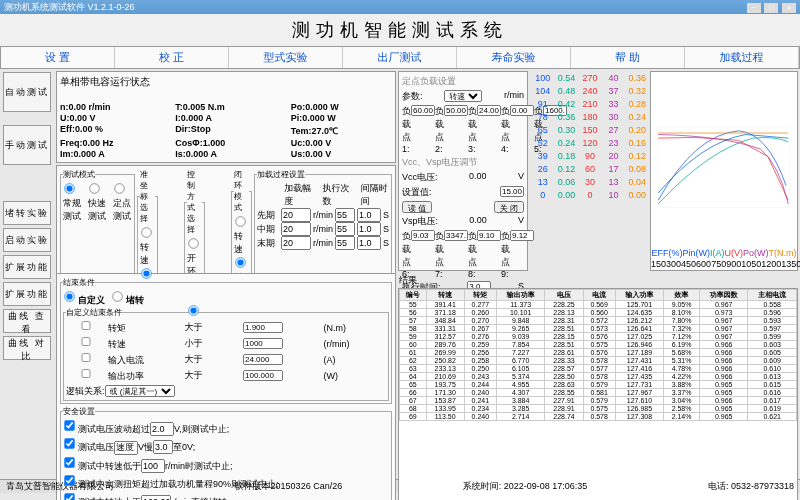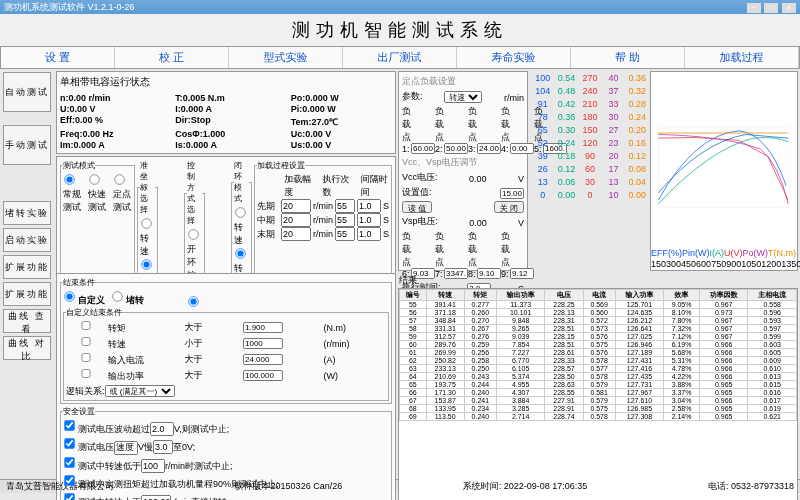--- a/index.html
+++ b/index.html
@@ -10,30 +10,30 @@
 .topmenu{display:flex;border:1px solid #999;background:#fafafa}
 .topmenu div{flex:1;text-align:center;padding:3px;border-right:1px solid #ccc;font-size:11px;color:#1155cc}
 .main{display:flex;height:410px}
 .leftbar{width:54px;display:flex;flex-direction:column;gap:13px;padding:3px}
 .leftbar button{height:28px;font-size:9px;background:#f5f5f5;border:1px solid #999;cursor:pointer;letter-spacing:2px}
 .leftbar button.tall{height:40px}
 .content{flex:1;display:flex;flex-direction:column;padding:2px;gap:2px}
 .toprow{display:flex;gap:2px;height:200px}
 .leftpanel{width:340px;display:flex;flex-direction:column;gap:2px}
 .statusbox{border:1px solid #999;padding:3px;background:#fafafa}
-.statusbox .hdr{font-size:10px;margin-bottom:4px}
+.statusbox .hdr{font-size:10px;margin-bottom:13px}
 .statusgrid{display:grid;grid-template-columns:repeat(3,1fr);gap:1px 14px;font-size:10px;font-weight:bold}
 .controlbox{border:1px solid #999;padding:3px;background:#fafafa;flex:1;font-size:8px;display:flex;flex-direction:row;gap:2px}
 .radios{display:flex;gap:6px}
 .ctlrow{display:flex;gap:26px}
 fieldset{border:1px solid #aaa;padding:2px;font-size:8px}
 fieldset legend{font-size:8px}
 .midbox{width:130px;border:1px solid #999;padding:3px;background:#fafafa;font-size:8px;display:flex;flex-direction:column;gap:2px}
 .midbox input{width:24px;font-size:8px;height:11px}
-.midbox div{display:flex;justify-content:space-between;align-items:flex-end}
+.midbox div{display:flex;justify-content:space-between;align-items:flex-start}
 .rightpanel{flex:1;display:flex;flex-direction:column}
 .datacols{display:flex;gap:2px;font-size:8px;padding:2px;height:140px}
 .datacols .col{flex:1;display:flex;flex-direction:column;gap:3px;text-align:center}
 .chart{flex:1;border:1px solid #999;background:#fff;position:relative}
 .chart svg{width:100%;height:100%}
 .bottomrow{display:flex;gap:2px;flex:1}
 .bottomleft{width:340px;border:1px solid #999;padding:3px;background:#fafafa;font-size:8px;display:flex;flex-direction:column;gap:2px}
 .blgrid{display:grid;grid-template-columns:auto auto auto auto;gap:1px 4px;font-size:8px;align-items:center}
 .blgrid input{width:40px;height:11px;font-size:8px}
 .resultpanel{flex:1;display:flex;flex-direction:column}
@@ -330,21 +330,21 @@
                 <span>150</span>
                 <span>300</span>
                 <span>450</span>
                 <span>600</span>
                 <span>750</span>
                 <span>900</span>
                 <span>1050</span>
                 <span>1200</span>
                 <span>1350</span>
               </div>
-            <div style="position:absolute;bottom:12px;left:0;right:0;display:flex;justify-content:flex-start;font-size:7px" id="legend">
+            <div style="position:absolute;bottom:12px;left:0;right:0;display:flex;justify-content:center;font-size:7px" id="legend">
                 <span class="c-blue">EFF(%)</span>
                 <span class="c-blue">Pin(W)</span>
                 <span class="c-green">I(A)</span>
                 <span class="c-red">U(V)</span>
                 <span class="c-purple">Po(W)</span>
                 <span class="c-orange">T(N.m)</span>
               </div>
           </div>
         </div>
       </div>

